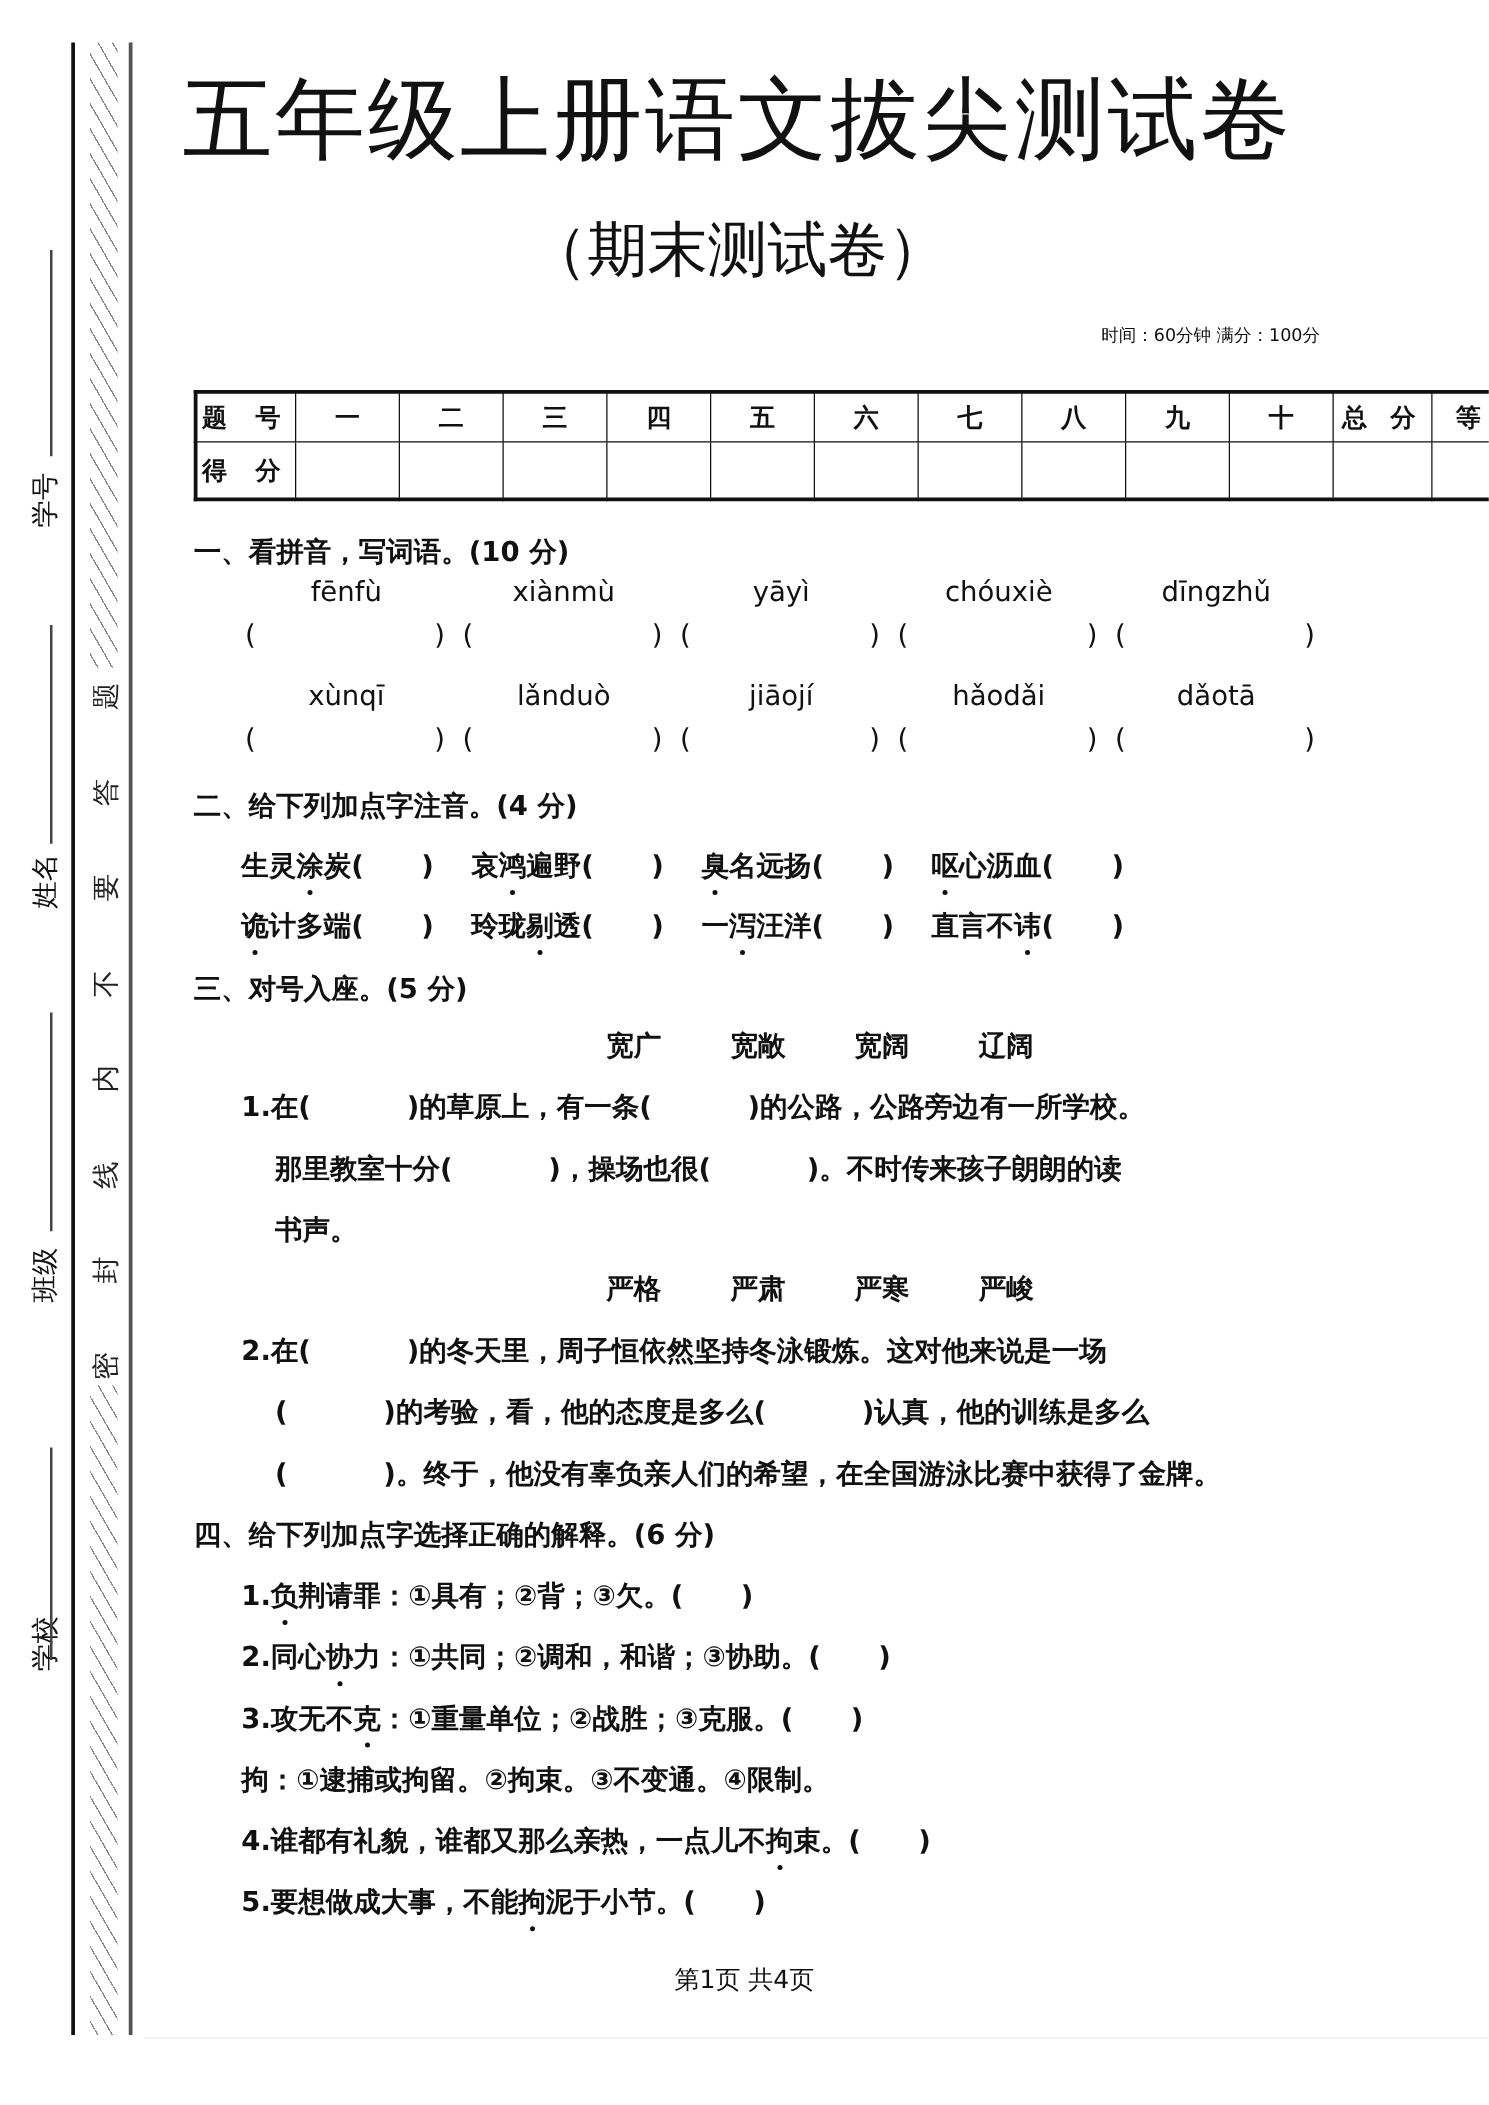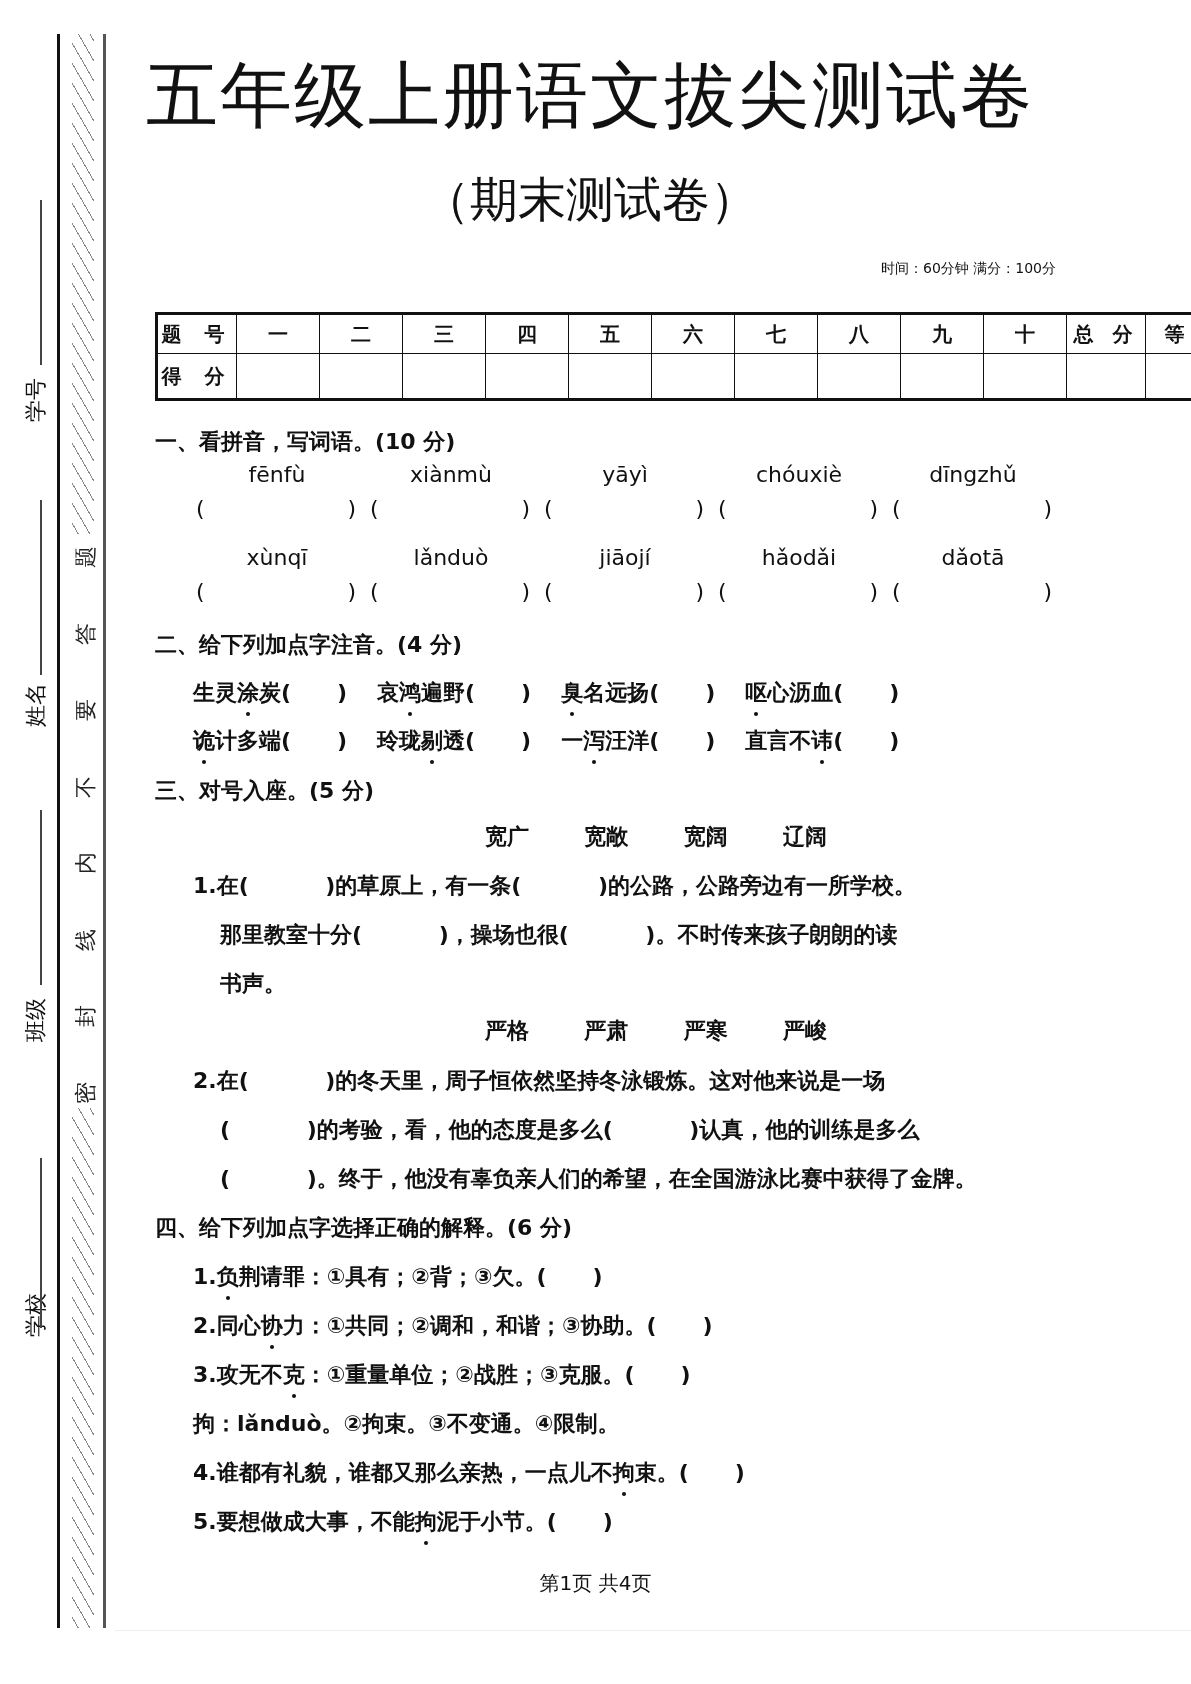--- a/index.html
+++ b/index.html
@@ -198,18 +198,18 @@
 <div class="line" style="left:220px;top:969px;">书声。</div>
 <div class="words" style="top:1016px;">严格  严肃  严寒  严峻</div>
 <div class="line" style="left:193px;top:1066px;">2.在(          )的冬天里，周子恒依然坚持冬泳锻炼。这对他来说是一场</div>
 <div class="line" style="left:220px;top:1115px;">(          )的考验，看，他的态度是多么(          )认真，他的训练是多么</div>
 <div class="line" style="left:220px;top:1164px;">(          )。终于，他没有辜负亲人们的希望，在全国游泳比赛中获得了金牌。</div>
 
 <div class="section" style="top:1213px;">四、给下列加点字选择正确的解释。(6 分)</div>
 <div class="line" style="left:193px;top:1262px;"><span>1.</span><span class="dot">负</span><span>荆请罪：①具有；②背；③欠。(      )</span></div>
 <div class="line" style="left:193px;top:1311px;"><span>2.同心</span><span class="dot">协</span><span>力：①共同；②调和，和谐；③协助。(      )</span></div>
 <div class="line" style="left:193px;top:1360px;"><span>3.攻无不</span><span class="dot">克</span><span>：①重量单位；②战胜；③克服。(      )</span></div>
-<div class="line" style="left:193px;top:1409px;"><span>拘：lǎnduò。②拘束。③不变通。④限制。</span></div>
+<div class="line" style="left:193px;top:1409px;"><span>拘：①逮捕或拘留。②拘束。③不变通。④限制。</span></div>
 <div class="line" style="left:193px;top:1458px;"><span>4.谁都有礼貌，谁都又那么亲热，一点儿不</span><span class="dot">拘</span><span>束。(      )</span></div>
 <div class="line" style="left:193px;top:1507px;"><span>5.要想做成大事，不能</span><span class="dot">拘</span><span>泥于小节。(      )</span></div>
 
 <div class="footer">第1页  共4页</div>
 <div class="footer-rule"></div>
 
 </body></html>

